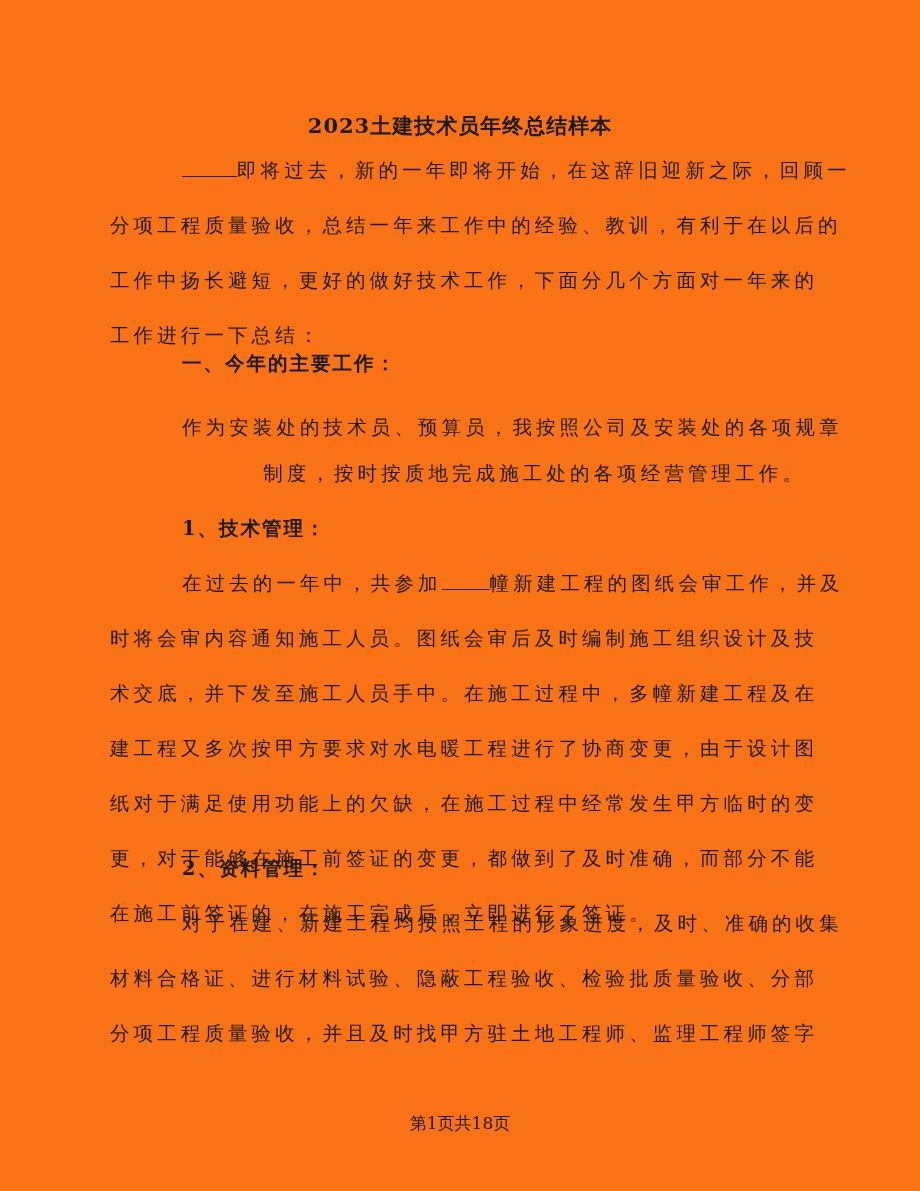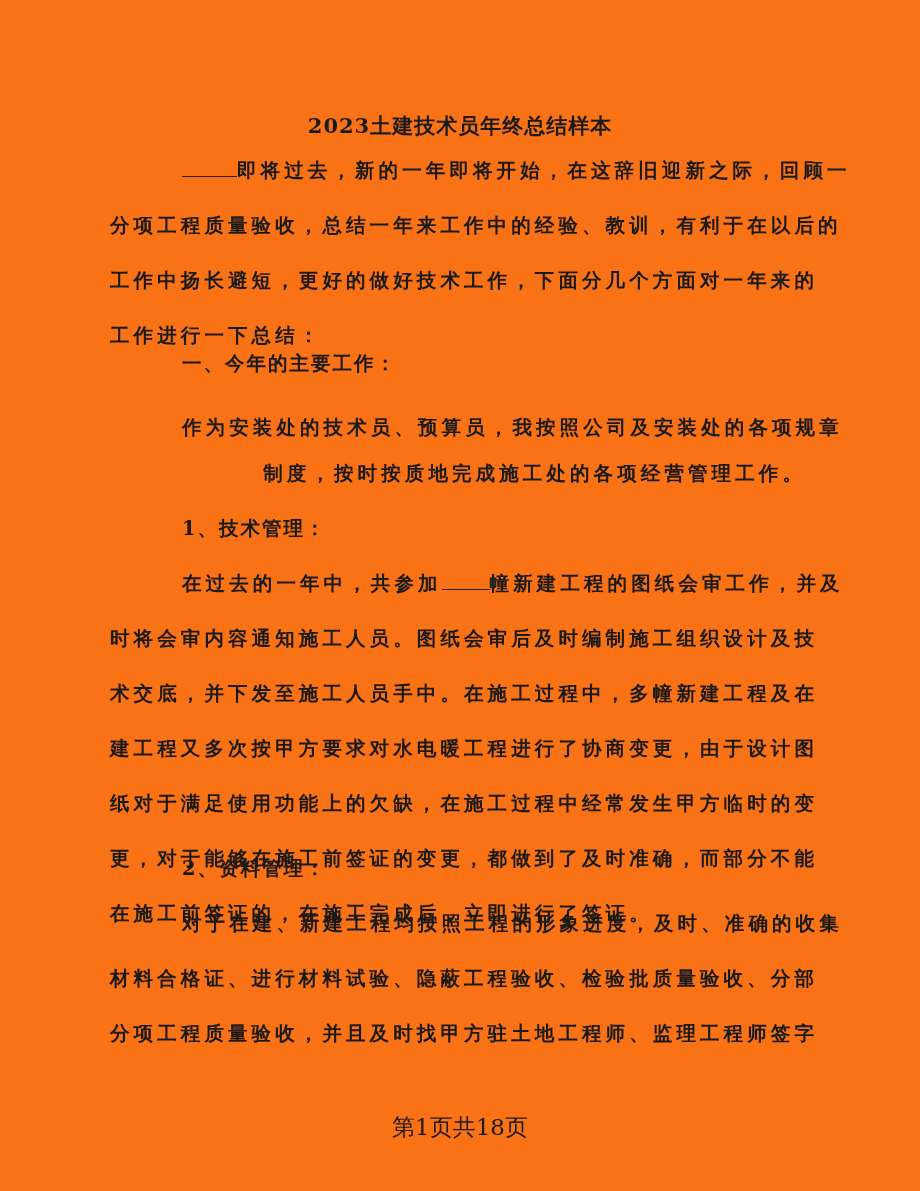--- a/index.html
+++ b/index.html
@@ -2,26 +2,26 @@
 <html><head>
 <meta charset="utf-8">
 <style>
   html, body { margin: 0; padding: 0; background: #ffffff; }
   body { width: 920px; height: 1191px; position: relative; overflow: hidden;
          font-family: "DejaVu Serif", "Liberation Serif", serif; color: #1a1a1a; }
   .page { position: absolute; left: 0; top: 0; width: 920px; height: 1191px; background: #f97316; }
   .title { position: absolute; top: 112px; left: 0; width: 920px; text-align: center;
            font-size: 21px; font-weight: bold; letter-spacing: 1px; }
   .line { position: absolute; left: 110px; width: 696px; font-size: 19.5px;
-          white-space: nowrap; letter-spacing: 4.1px; line-height: 28px; font-weight: bold; }
+          white-space: nowrap; letter-spacing: 4.1px; line-height: 28px; }
   .indent { left: 182px; width: 624px; }
   .heading { font-weight: bold; letter-spacing: 2px; }
   .blank { display: inline-block; border-bottom: 1.5px solid #222; height: 18px; vertical-align: baseline; }
   .footer { position: absolute; top: 1112px; left: 0; width: 920px; text-align: center;
-            font-size: 23px; }
+            font-size: 17px; }
 </style>
 </head>
 <body>
 
 <div class="page">
   <div class="title">2023土建技术员年终总结样本</div>
 
   <div class="line indent" style="top:157px;"><span class="blank" style="width:55px;"></span><span>即将过去，新的一年即将开始，在这辞旧迎新之际，回顾一</span></div>
   <div class="line" style="top:212px;">分项工程质量验收，总结一年来工作中的经验、教训，有利于在以后的</div>
   <div class="line" style="top:267px;">工作中扬长避短，更好的做好技术工作，下面分几个方面对一年来的</div>

